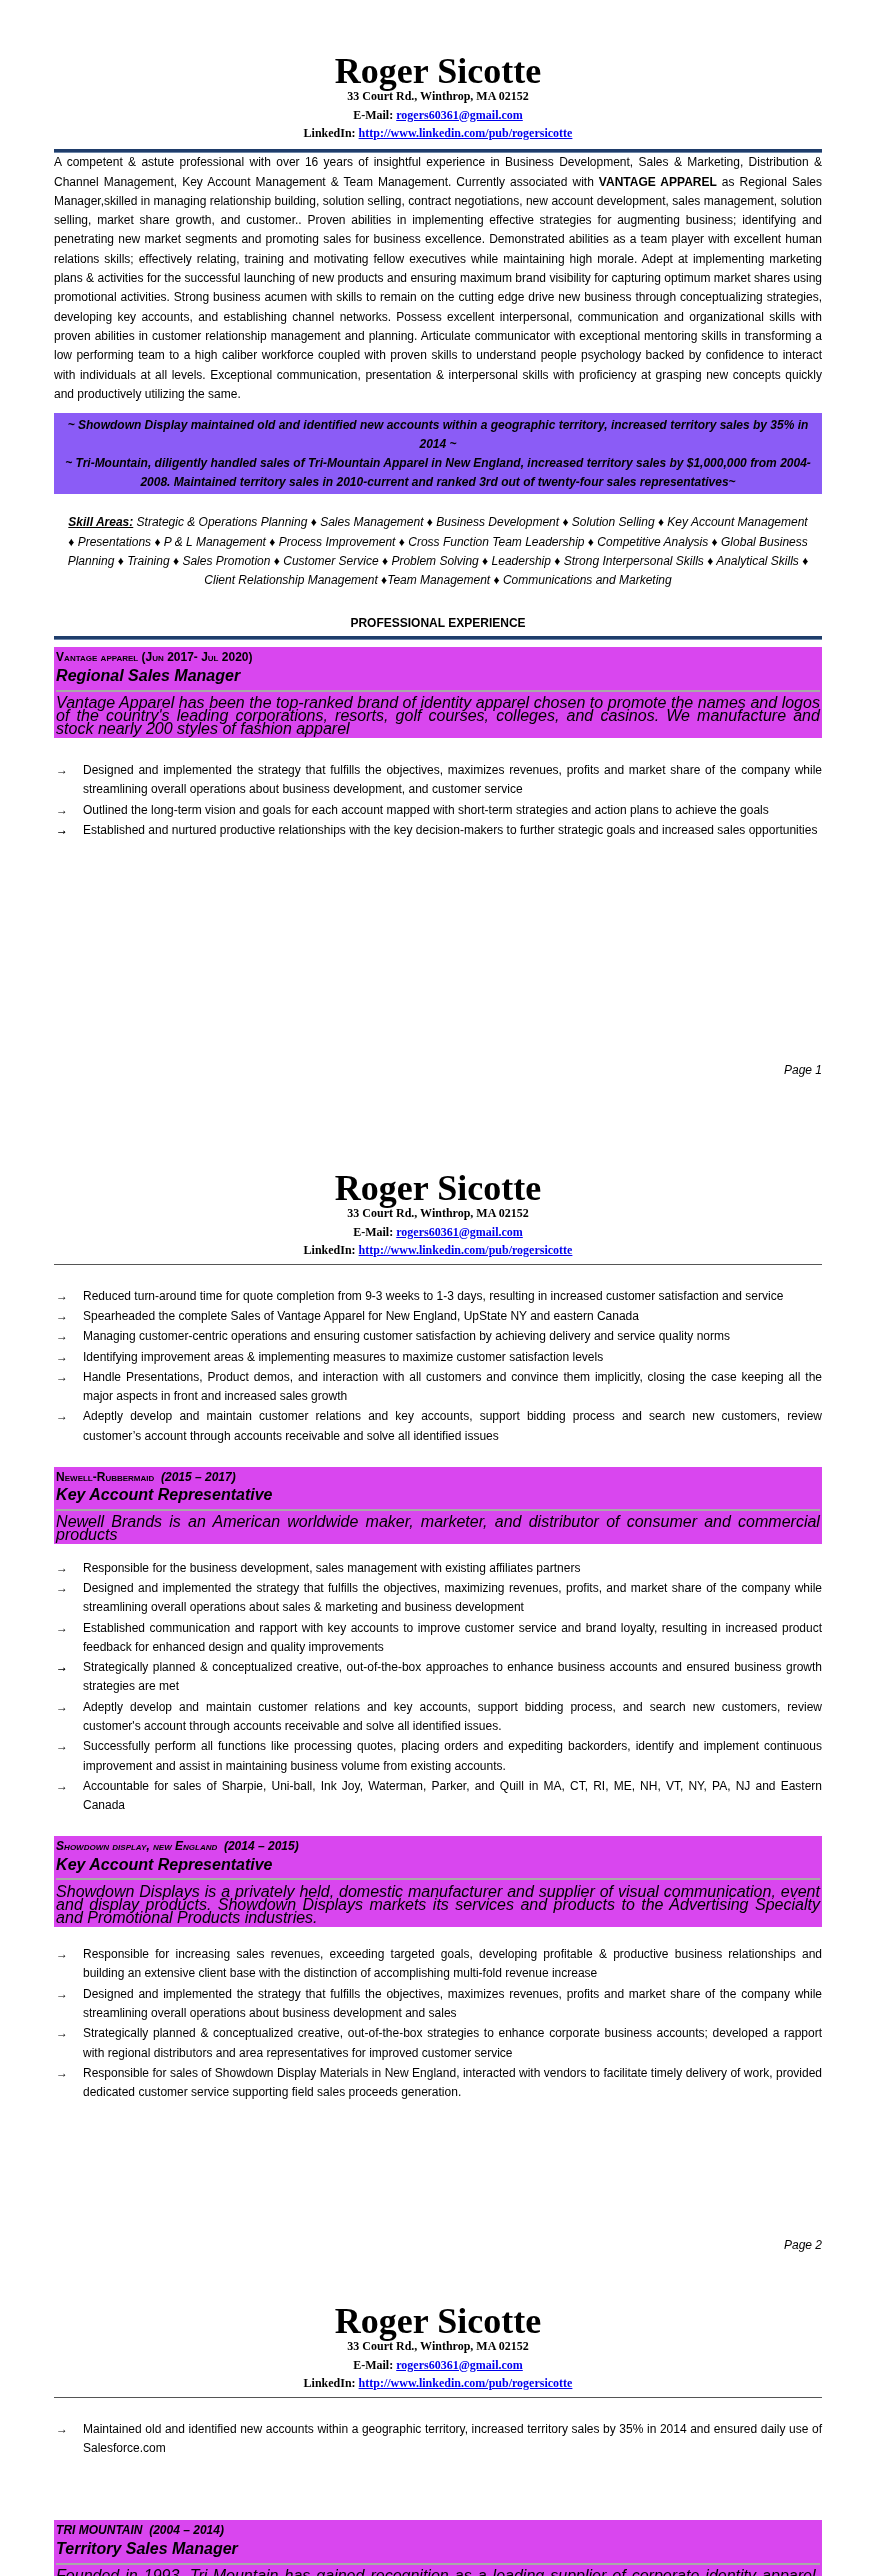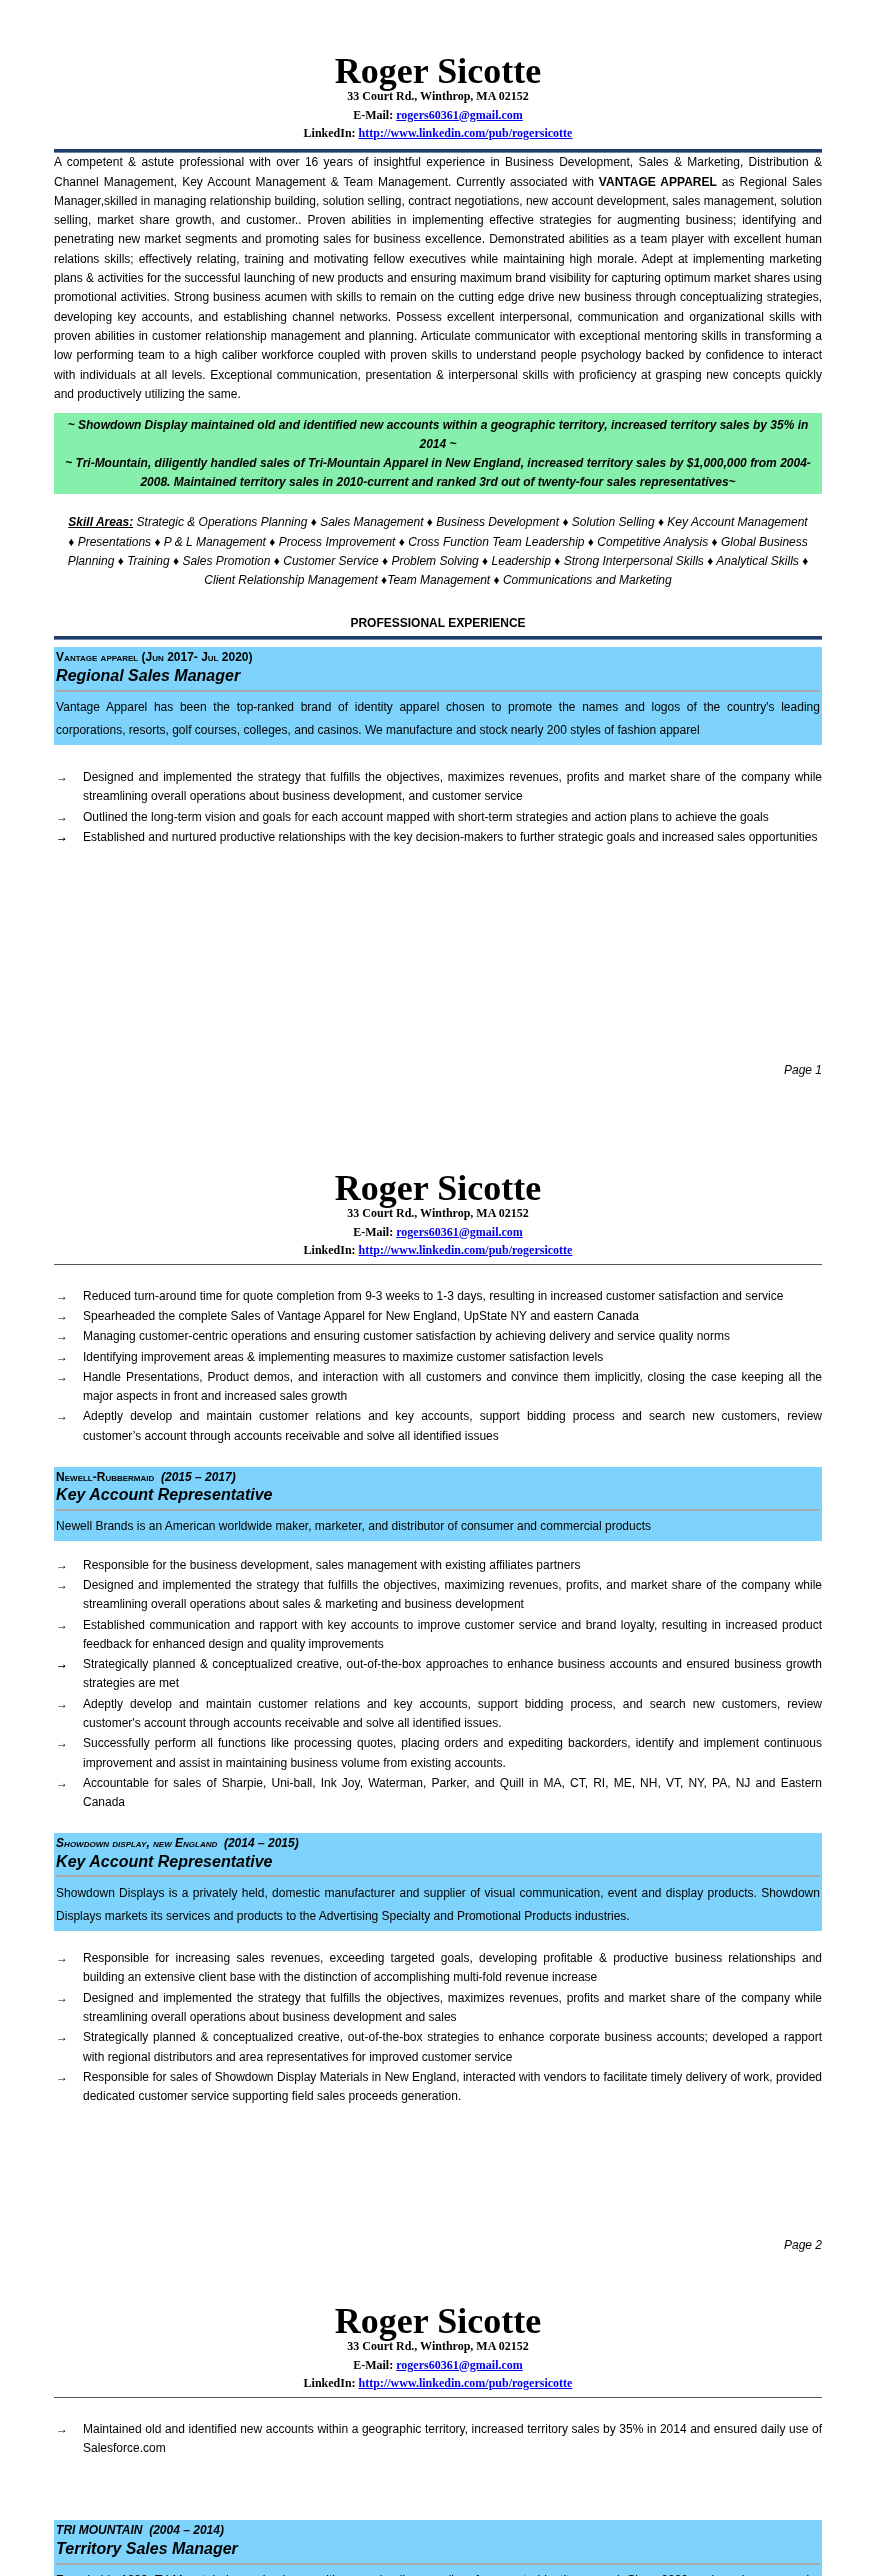--- a/index.html
+++ b/index.html
@@ -8,31 +8,31 @@
   .hdr { text-align:center; font-family:"Liberation Serif", serif; font-weight:bold; }
   .hdr .name { font-size:36px; line-height:32px; }
   .hdr .line { font-size:12px; line-height:18.5px; }
   .hdr a { color:#0000ee; text-decoration:underline; }
   .p1-hdr { padding-top:55px; }
   .p2-hdr { padding-top:39px; }
   .rule-blue { height:3.6px; background:#1f3d6b; border-bottom:0.5px solid #6e86a8; }
   .rule-gray { height:1.5px; background:#555; }
   .headline { text-align:center; font-weight:bold; font-size:16px; margin:8.2px 0 6.2px; }
   .summary { font-size:12px; line-height:19.3px; text-align:justify; margin:0; }
-  .highlight { background:#86efac; text-align:center; font-weight:bold; font-style:italic; font-size:12px; line-height:19px; padding:2.1px 4.1px; margin-top:9.3px; }
+  .highlight { background:#8b5cf6; text-align:center; font-weight:bold; font-style:italic; font-size:12px; line-height:19px; padding:2.1px 4.1px; margin-top:9.3px; }
   .skills { text-align:center; font-style:italic; font-size:12px; line-height:19.3px; margin:19.6px 0 0; padding:0 10.3px; }
   .skills .lbl { font-weight:bold; text-decoration:underline; }
   .sec-title { text-align:center; font-weight:bold; font-size:12px; margin:26px 0 5.2px; }
-  .job-box { background:#7dd3fc; padding:2.1px 2.1px 3.1px; margin-top:7.2px; }
+  .job-box { background:#d946ef; padding:2.1px 2.1px 3.1px; margin-top:7.2px; }
   .job-co { font-weight:bold; font-size:12px; line-height:17.5px; font-variant:small-caps; }
   .job-co .dates { font-style:italic; font-variant:normal; }
   .job-co.it { font-style:italic; }
   .job-title { font-weight:bold; font-style:italic; font-size:16px; line-height:17.5px; }
   .job-sep { height:2.1px; background:#a9a9a9; margin:5.2px 0 4.1px; }
-  .job-desc { font-size:12px; line-height:23px; text-align:justify; }
+  .job-desc { font-style:italic; font-size:16px; line-height:13px; text-align:justify; }
   ul.bul { list-style:none; margin:0; padding:0; }
   ul.bul li { position:relative; padding-left:29px; font-size:12px; line-height:19.3px; text-align:justify; margin-bottom:1px; }
   ul.bul li .arr { position:absolute; left:2.1px; top:0; }
   .page-no { position:absolute; right:54px; font-style:italic; font-size:12px; }
 </style>
 </head>
 <body>
 
 <div class="page">
   <div class="hdr p1-hdr">

